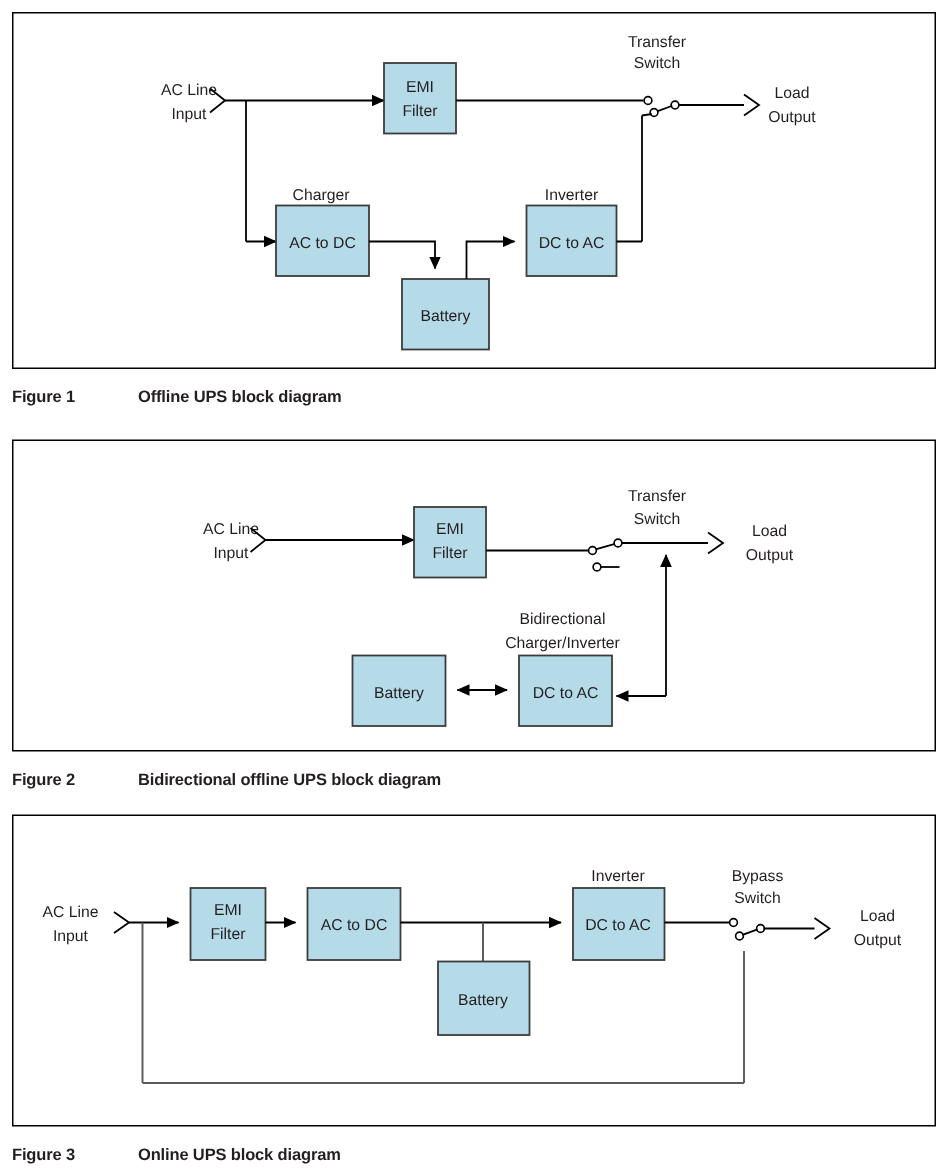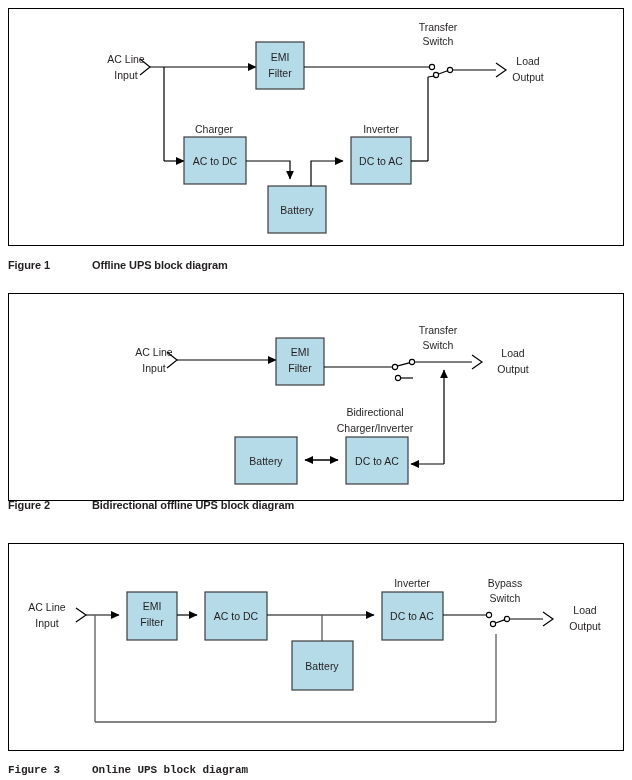--- a/index.html
+++ b/index.html
@@ -39,22 +39,22 @@
 
   .caption {
     position: absolute;
     left: 8px;
     font-weight: bold;
     font-size: 11px;
     letter-spacing: -0.1px;
     white-space: nowrap;
   }
   #figure-1-caption { top: 259px; text-decoration: underline; }
-  #figure-2-caption { top: 214px; }
-  #figure-3-caption { top: 229px; font-family: Liberation Mono, monospace; }
+  #figure-2-caption { top: 229px; }
+  #figure-3-caption { top: 229px; }
   .caption .cap-num {
     display: inline-block;
     width: 84px;
   }
   .caption .cap-title { display: inline-block; }
 
   
   text {
     font-family: "Liberation Sans", sans-serif;
     font-size: 10.5px;

